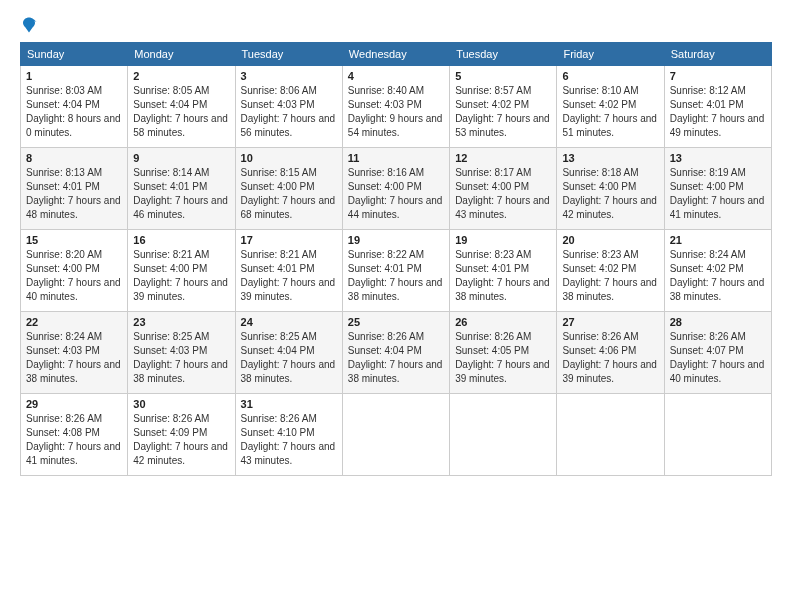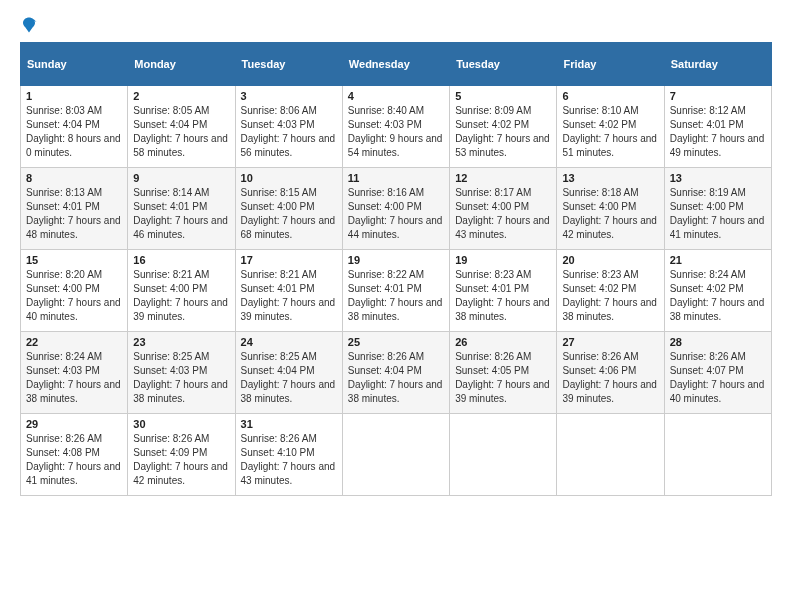--- a/index.html
+++ b/index.html
@@ -55,23 +55,23 @@
     }
     .calendar {
       width: 100%;
       border-collapse: collapse;
       font-size: 9.5px;
     }
     .calendar th {
       background-color: #2e6da4;
       color: #fff;
       text-align: left;
-      padding: 15px 6px;
+      padding: 5px 6px;
       font-size: 11px;
-      font-weight: bold;
+      font-weight: normal;
       border: 1px solid #2e6da4;
     }
     .calendar td {
       border: 1px solid #ccc;
       vertical-align: top;
       padding: 4px 5px;
       width: calc(100% / 7);
       height: 82px;
       background: #fff;
     }
@@ -157,21 +157,21 @@
           <span class="day-num">4</span>
           <div class="day-info">
             <div>Sunrise: 8:40 AM</div>
             <div>Sunset: 4:03 PM</div>
             <div>Daylight: 9 hours and 54 minutes.</div>
           </div>
         </td>
           <td>
           <span class="day-num">5</span>
           <div class="day-info">
-            <div>Sunrise: 8:09 AM</div>
+            <div>Sunrise: 8:57 AM</div>
             <div>Sunset: 4:02 PM</div>
             <div>Daylight: 7 hours and 53 minutes.</div>
           </div>
         </td>
           <td>
           <span class="day-num">6</span>
           <div class="day-info">
             <div>Sunrise: 8:10 AM</div>
             <div>Sunset: 4:02 PM</div>
             <div>Daylight: 7 hours and 51 minutes.</div>

